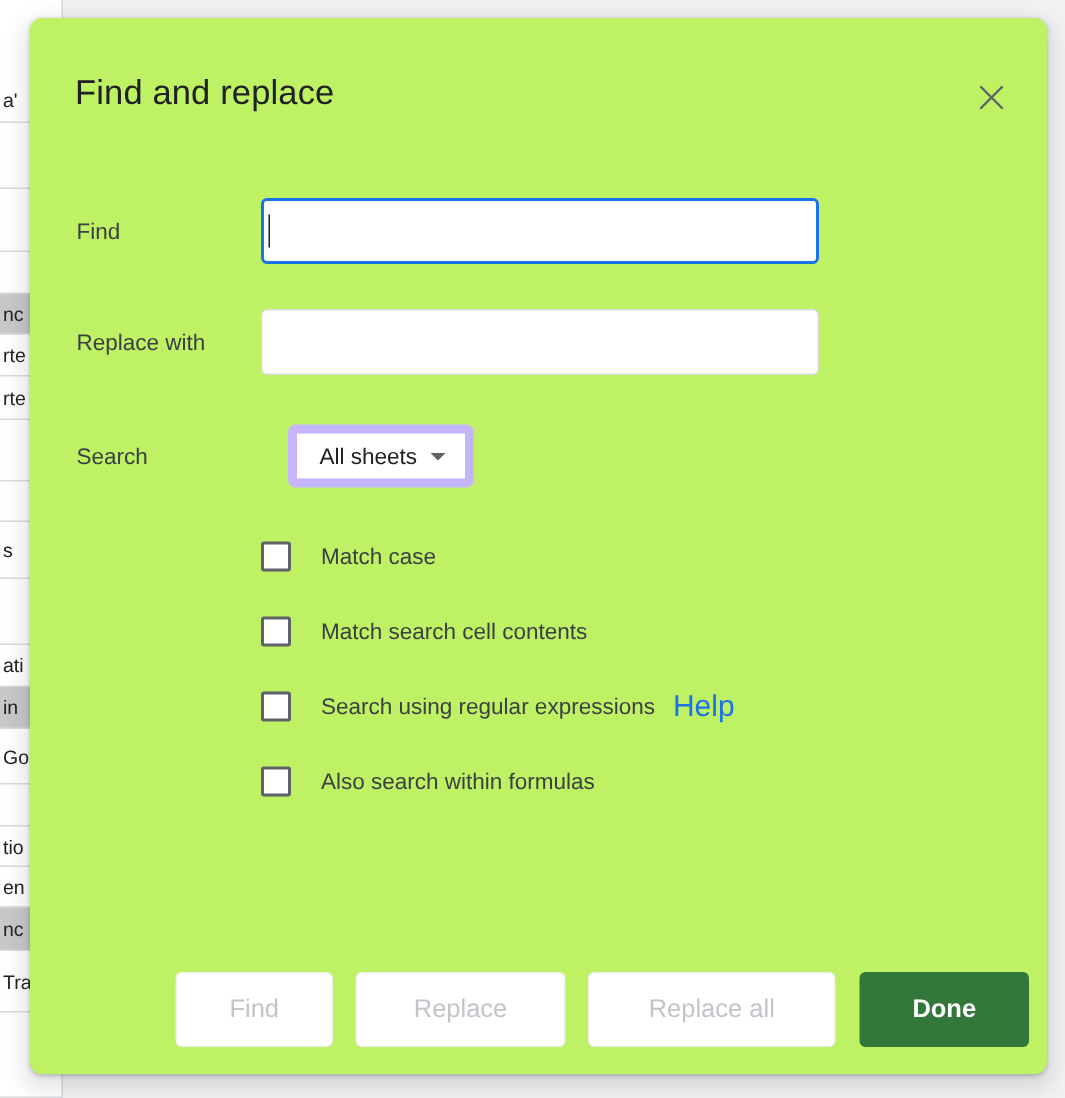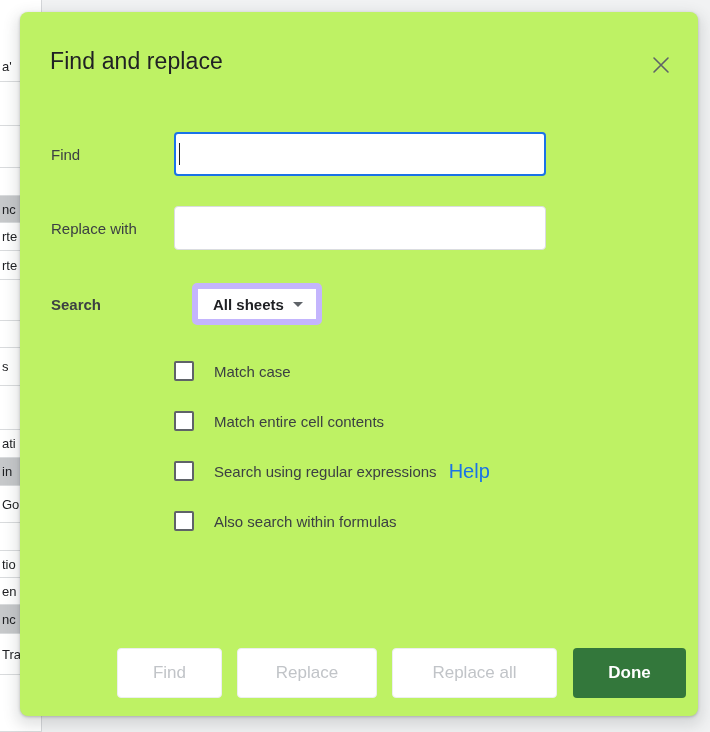--- a/index.html
+++ b/index.html
@@ -114,21 +114,21 @@
   .form-row {
     position: absolute;
     left: 0;
     right: 0;
     height: 44px;
     display: flex;
     align-items: center;
   }
   .row-find    { top: 120px; }
   .row-replace { top: 194px; }
-  .row-search  { top: 270px; font-weight: bold; }
+  .row-search  { top: 270px; }
 
   .field-label {
     position: absolute;
     left: 31px;
     font-size: 15px;
     color: #3c4043;
     white-space: nowrap;
     line-height: 1;
   }
 
@@ -328,21 +328,21 @@
     </div>
   </div>
 
   <div id="options-list">
       <div class="option-row">
         <span class="checkbox"></span>
         <span class="option-label">Match case</span>
       </div>
       <div class="option-row">
         <span class="checkbox"></span>
-        <span class="option-label">Match entire cell contents</span>
+        <span class="option-label">Match search cell contents</span>
       </div>
       <div class="option-row">
         <span class="checkbox"></span>
         <span class="option-label">Search using regular expressions</span>
         <span class="help-link">Help</span>
       </div>
       <div class="option-row">
         <span class="checkbox"></span>
         <span class="option-label">Also search within formulas</span>
       </div>

